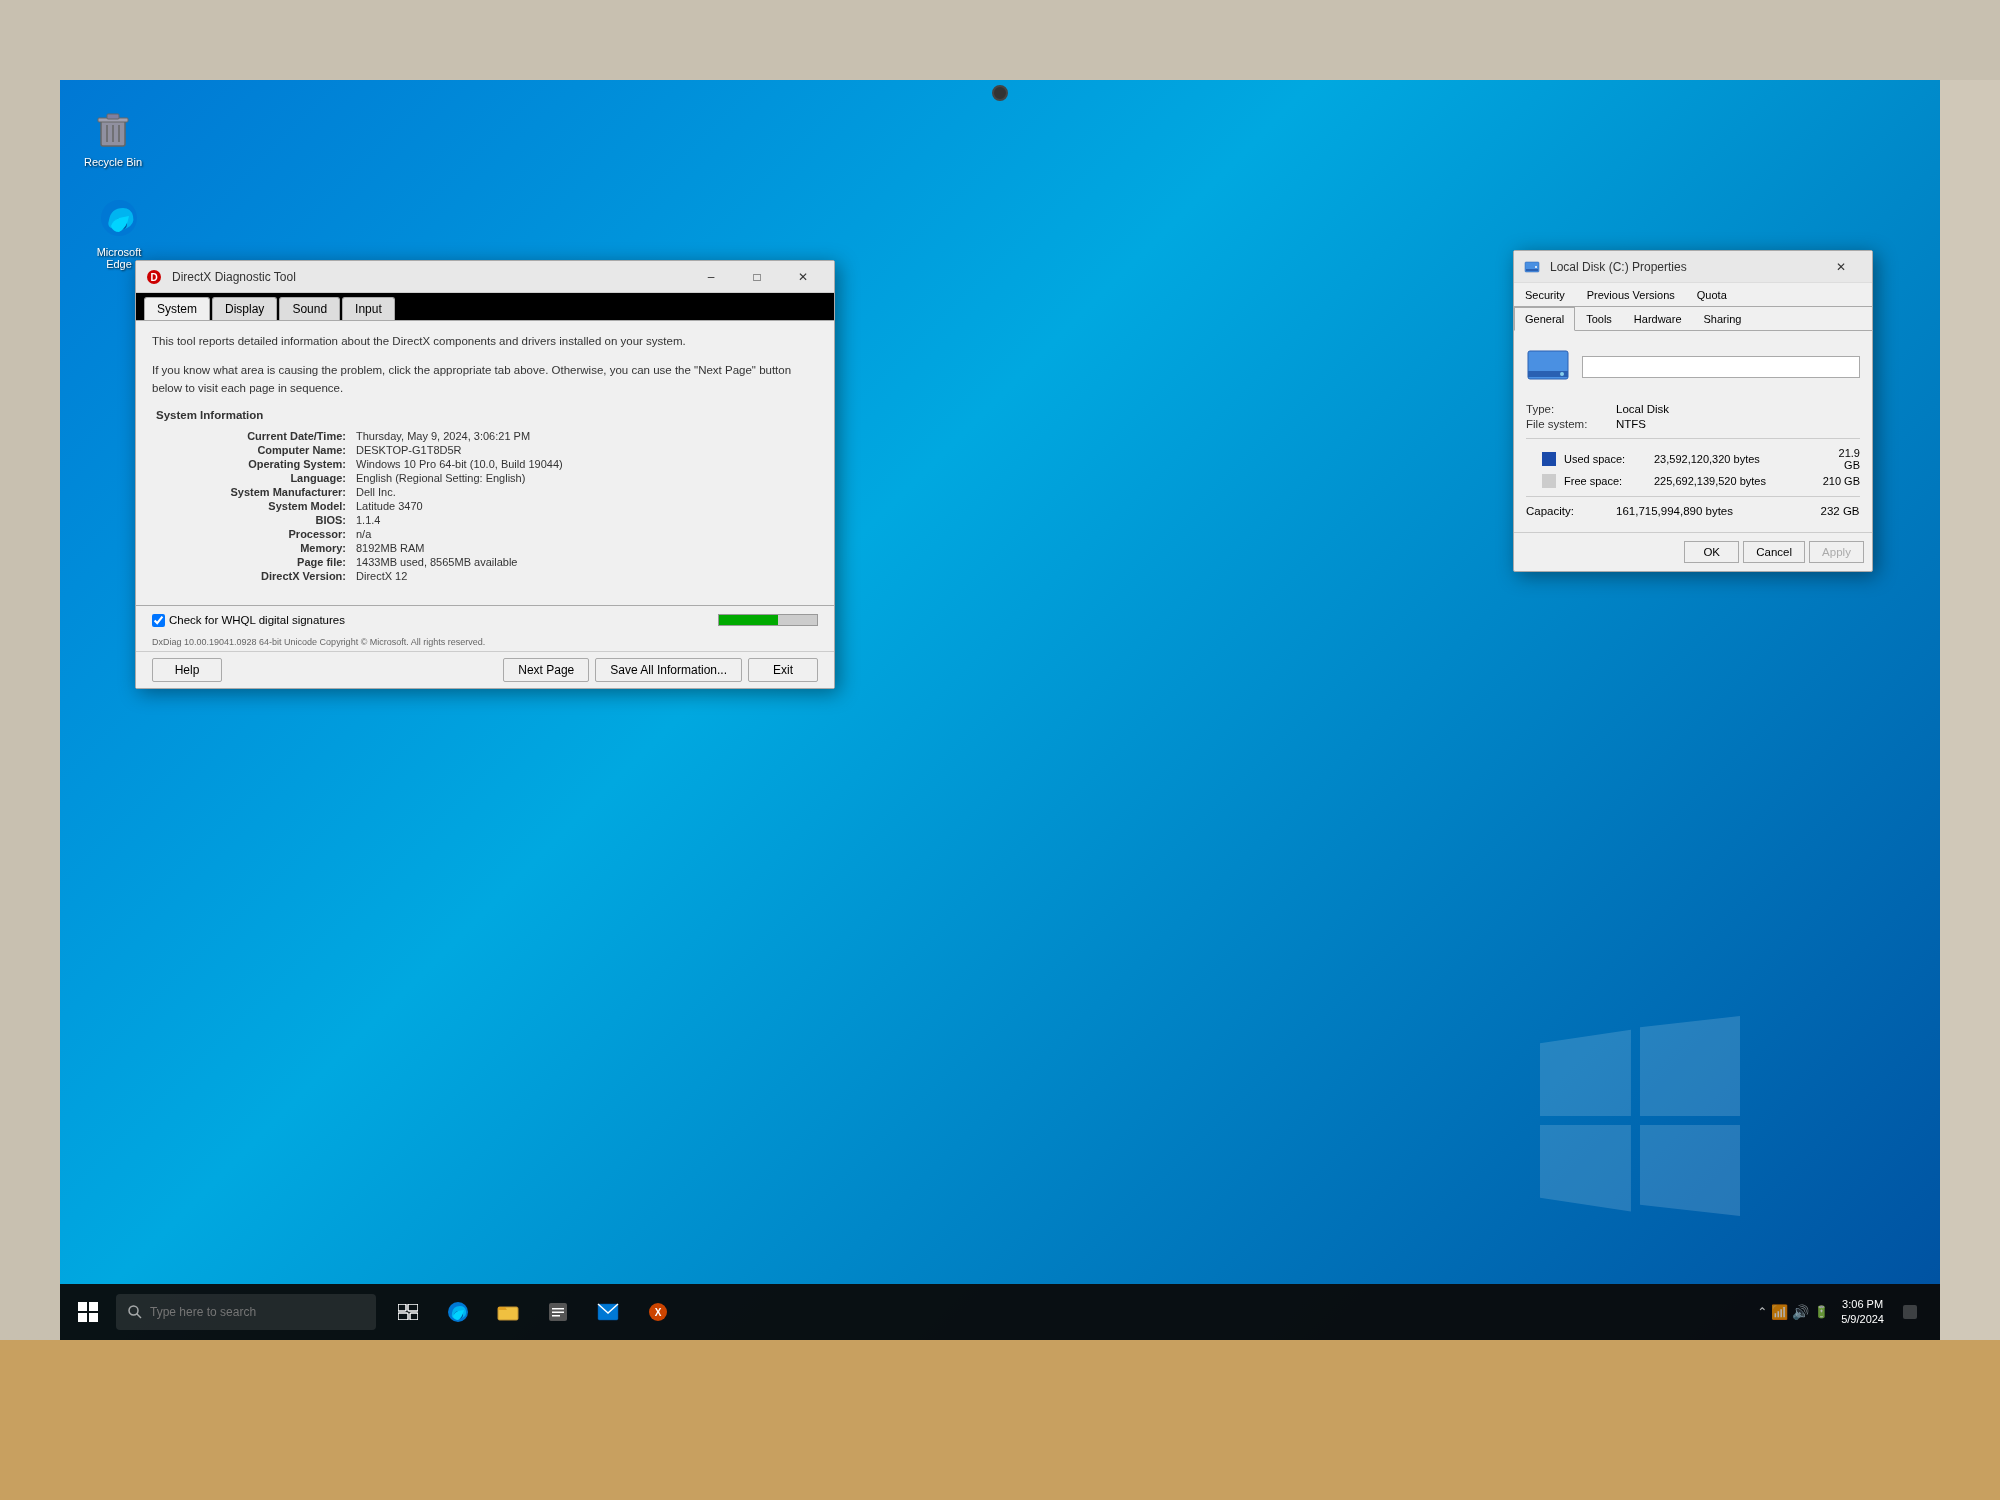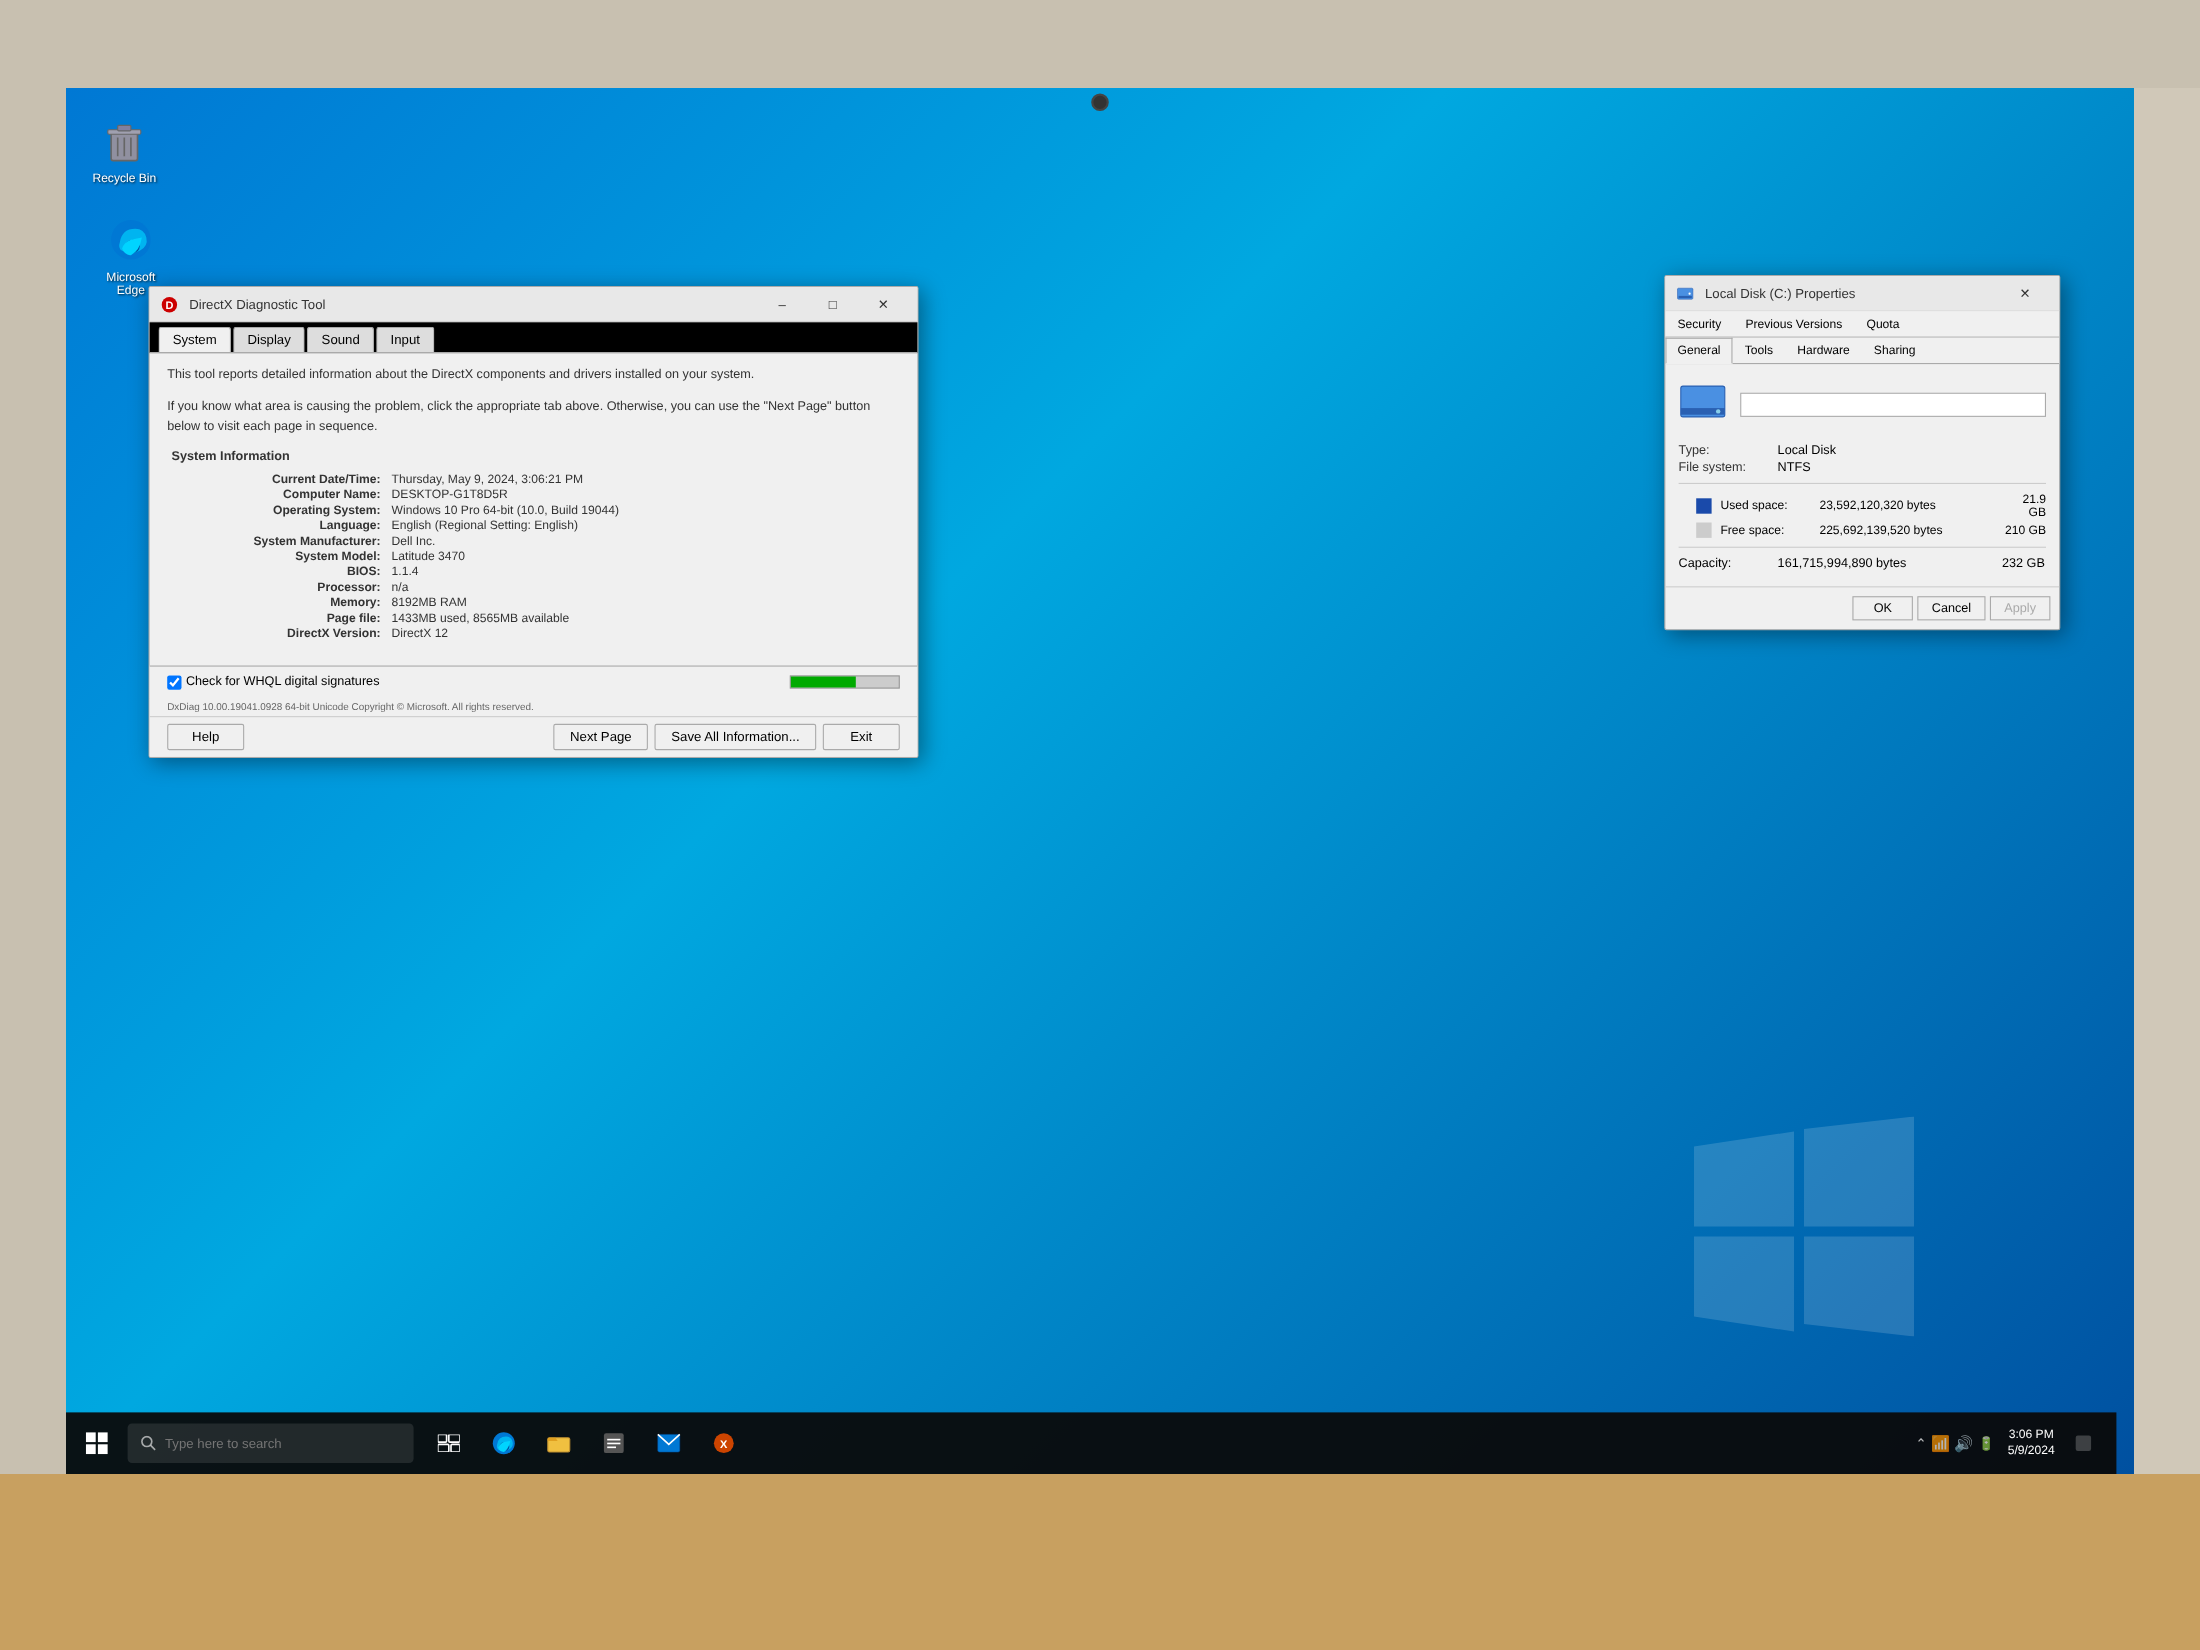--- a/index.html
+++ b/index.html
@@ -114,21 +114,21 @@
     }
     .win-watermark svg {
       width: 200px;
       height: 200px;
     }
 
     
     .taskbar {
       position: absolute;
       bottom: 0;
-      left: 0; right: 16px;
+      left: 0; right: 0;
       height: 56px;
       background: rgba(10, 10, 10, 0.95);
       display: flex;
       align-items: center;
       z-index: 100;
     }
     .taskbar-start {
       width: 56px;
       height: 56px;
       display: flex;
@@ -701,21 +701,21 @@
         <span class="disk-space-label">Free space:</span>
         <span class="disk-space-bytes">225,692,139,520 bytes</span>
         <span class="disk-space-gb">210 GB</span>
       </div>
 
       <div class="disk-divider"></div>
 
       <div class="disk-capacity-row">
         <span style="width:90px;">Capacity:</span>
         <span style="flex:1;">161,715,994,890 bytes</span>
-        <span style="width:40px; text-align:left;">232 GB</span>
+        <span style="width:40px; text-align:center;">232 GB</span>
       </div>
 
 
     </div>
 
     <div class="disk-footer-btns">
       <button class="small-btn">OK</button>
       <button class="small-btn">Cancel</button>
       <button class="small-btn disabled">Apply</button>
     </div>

